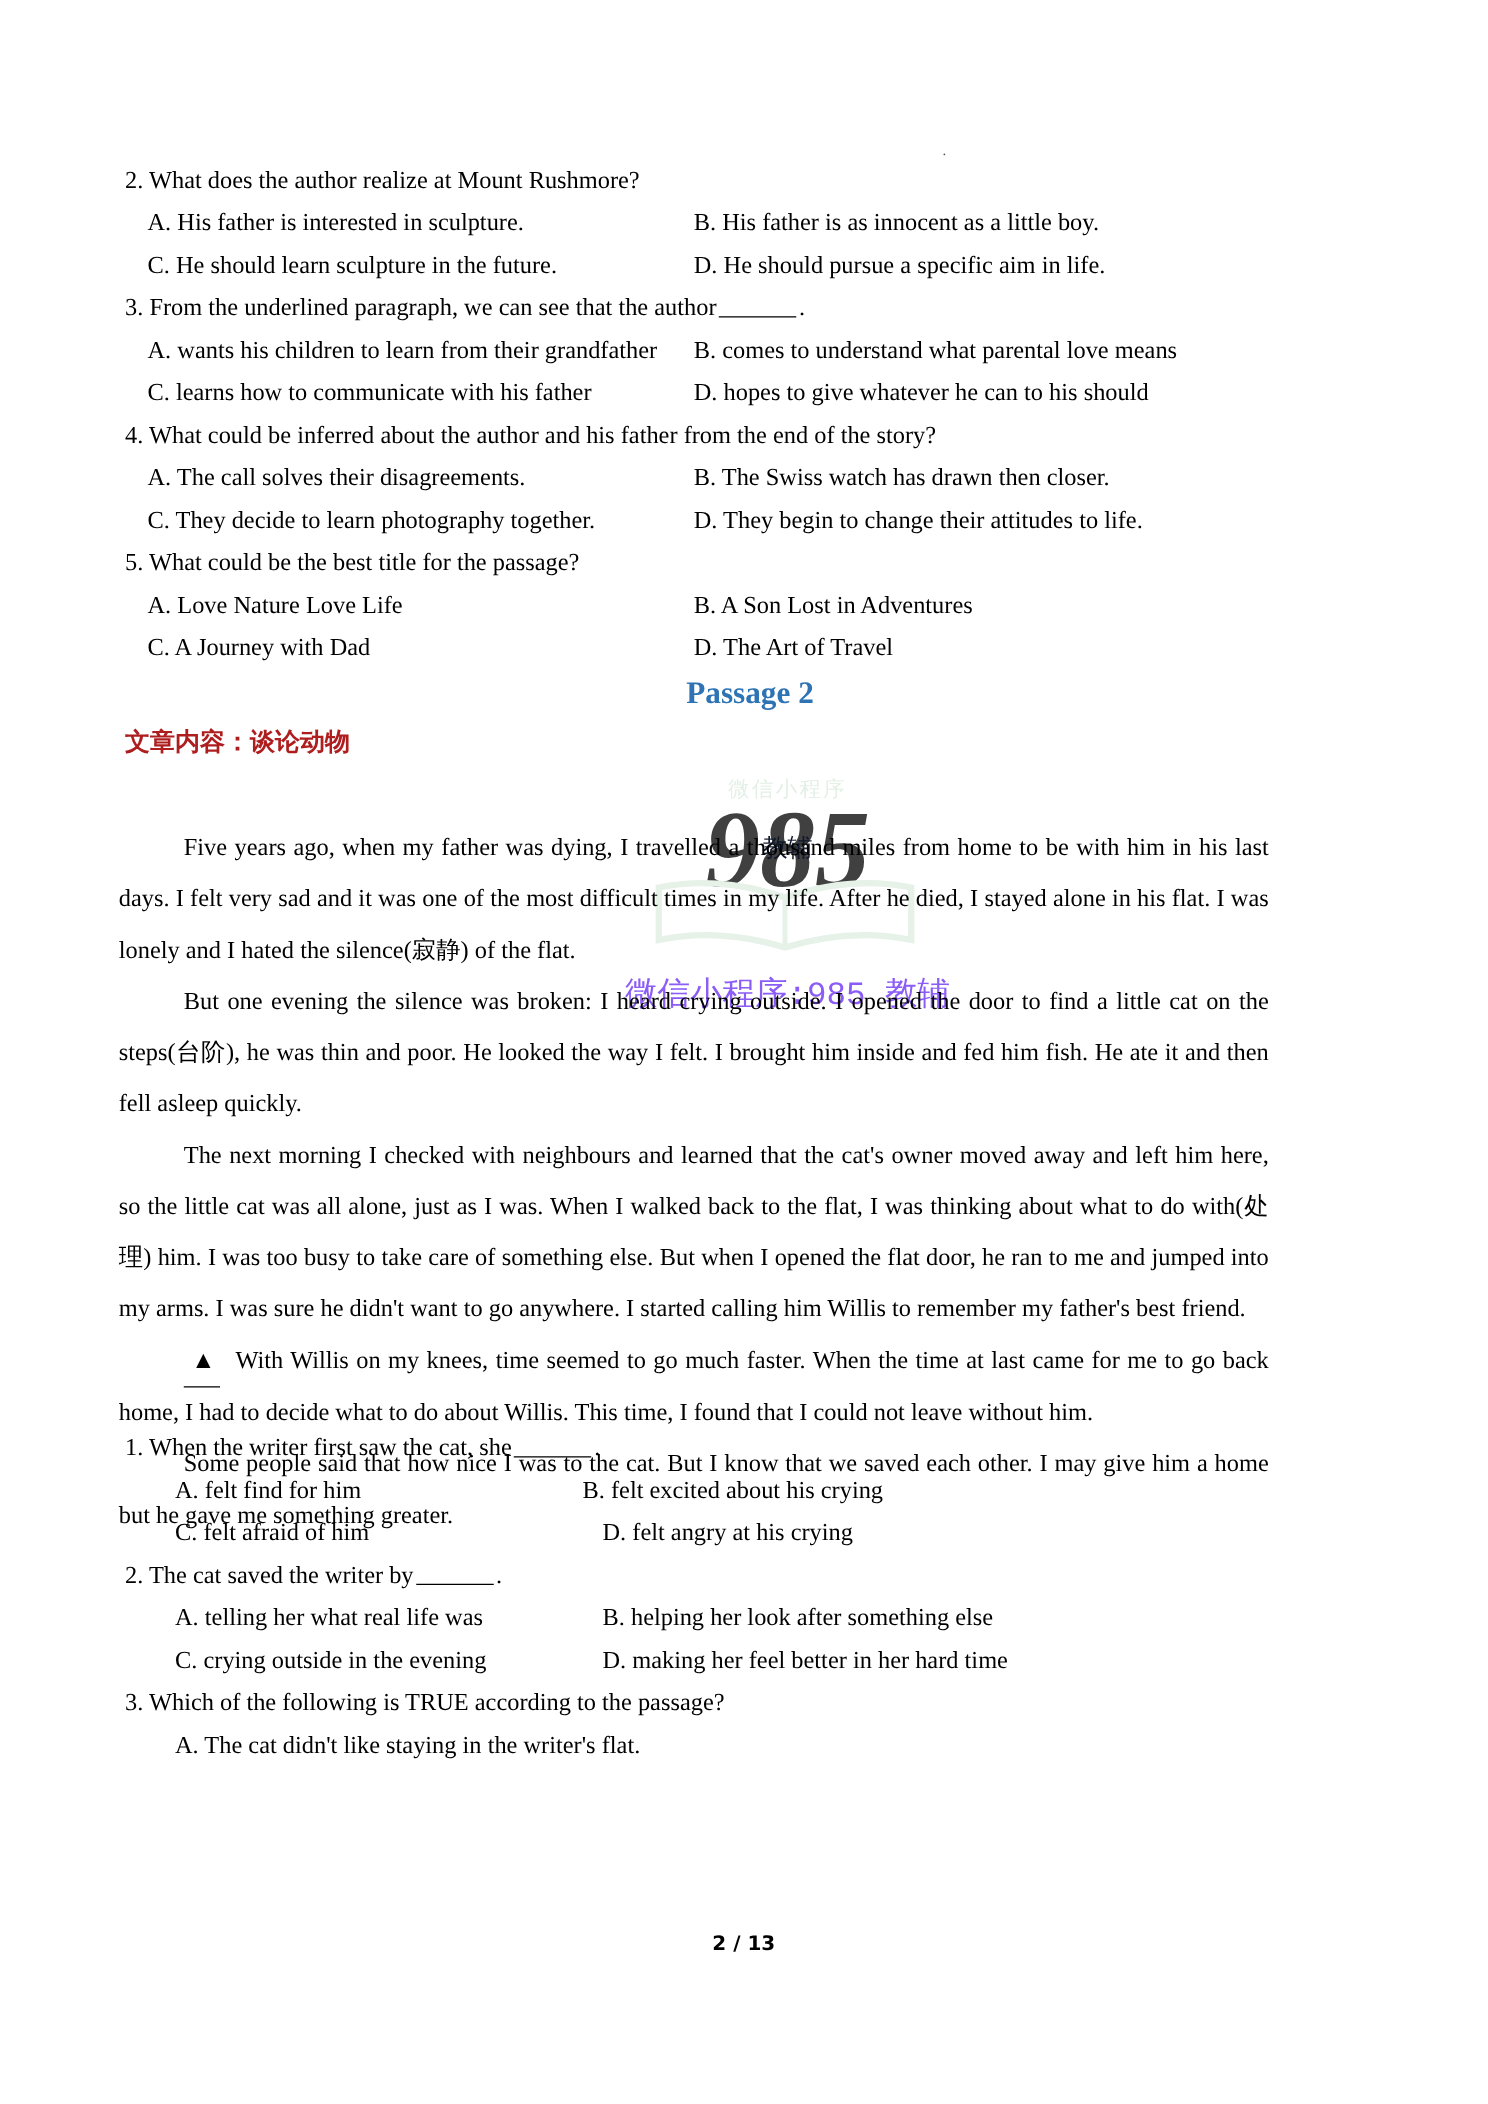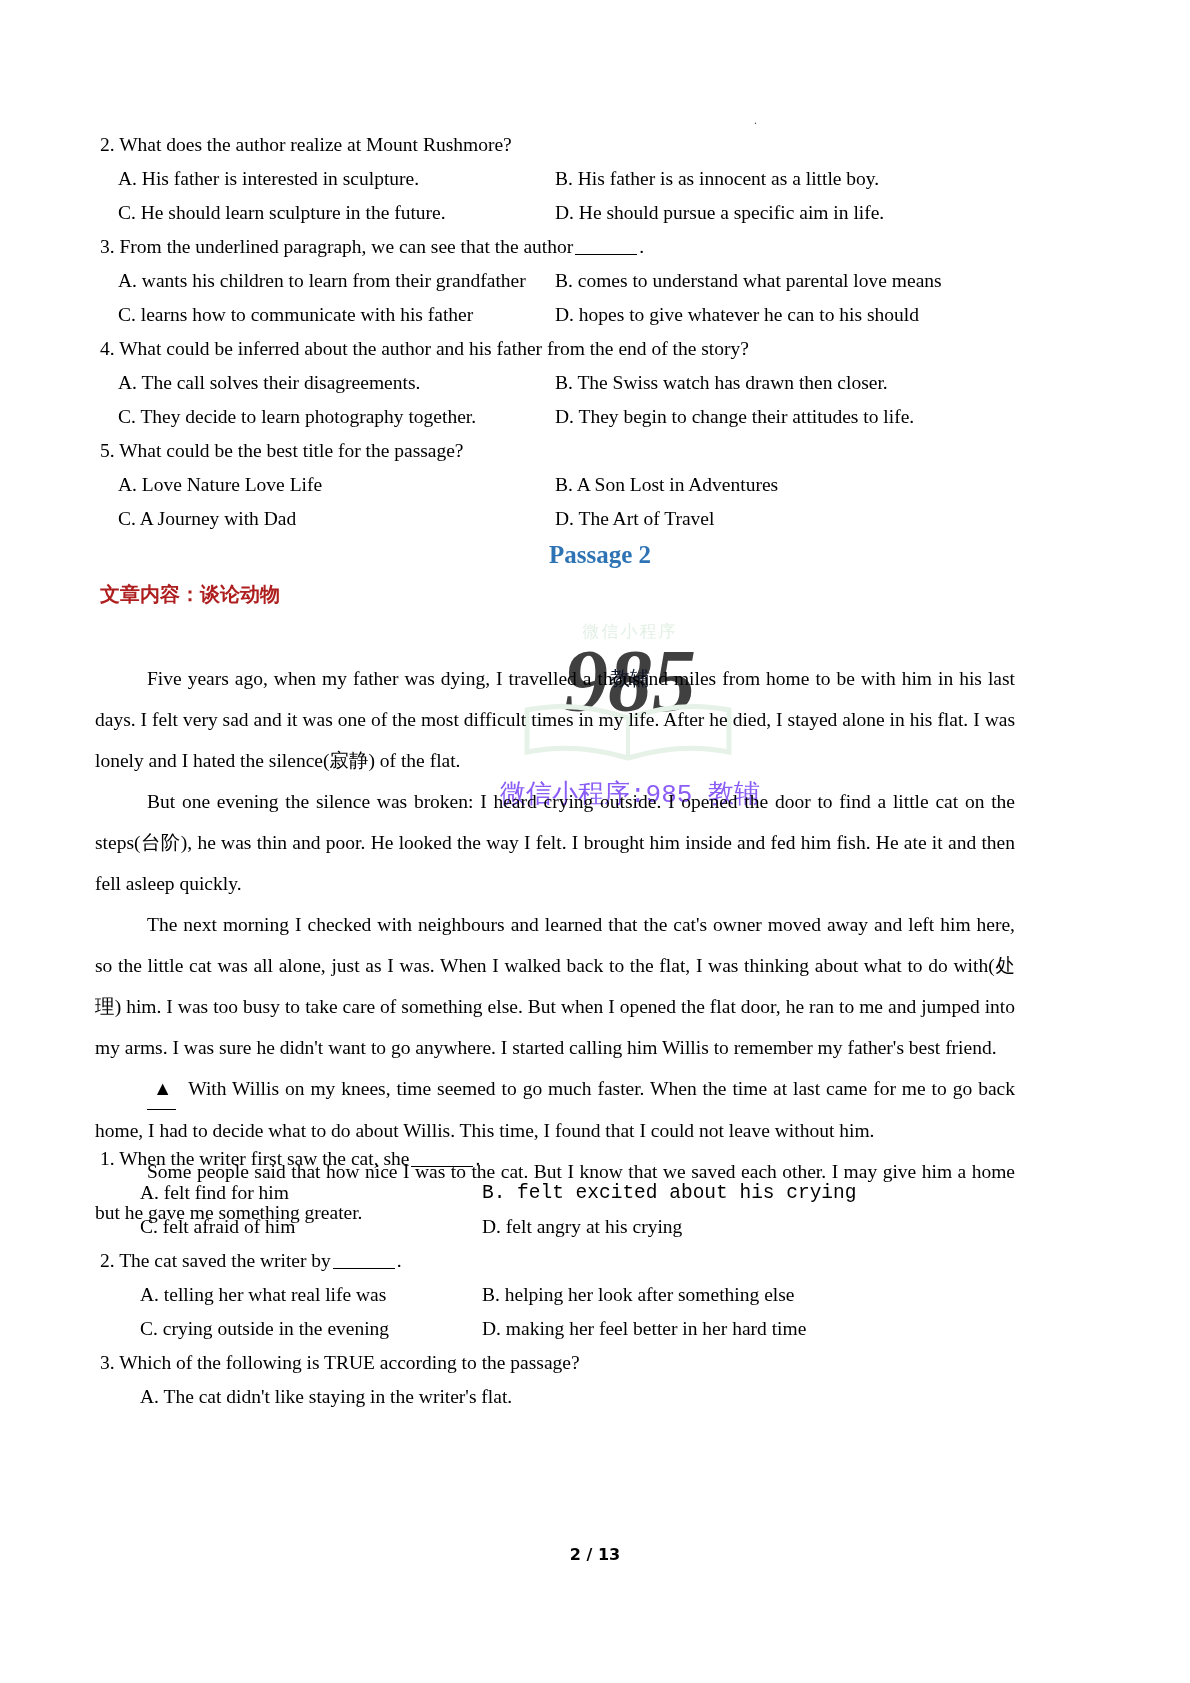--- a/index.html
+++ b/index.html
@@ -247,21 +247,21 @@
       <p class="para"><span class="indent"></span><span class="tri">▲</span><span>With Willis on my knees, time seemed to go much faster. When the time at last came for me to go back home, I had to decide what to do about Willis. This time, I found that I could not leave without him.</span></p>
       <p class="para"><span class="indent"></span><span>Some people said that how nice I was to the cat. But I know that we saved each other. I may give him a home but he gave me something greater.</span></p>
     </div>
 
     <div style="position:absolute; left:100px; top:1142px; width:1000px;">
 
       <div class="qblock">
         <p class="qstem"><span>1. When the writer first saw the cat, she</span><span class="blank"></span><span>.</span></p>
         <div class="opts">
           <span class="opt" style="left:40px;">A. felt find for him</span>
-          <span class="opt" style="left:382px;font-family:Liberation Mono, monospace;">B. felt excited about his crying</span>
+          <span class="opt" style="left:366px;">B. felt excited about his crying</span>
         </div>
         <div class="opts">
           <span class="opt" style="left:40px;">C. felt afraid of him</span>
           <span class="opt" style="left:382px;">D. felt angry at his crying</span>
         </div>
       </div>
 
       <div class="qblock">
         <p class="qstem"><span>2. The cat saved the writer by</span><span class="blank"></span><span>.</span></p>
         <div class="opts">

